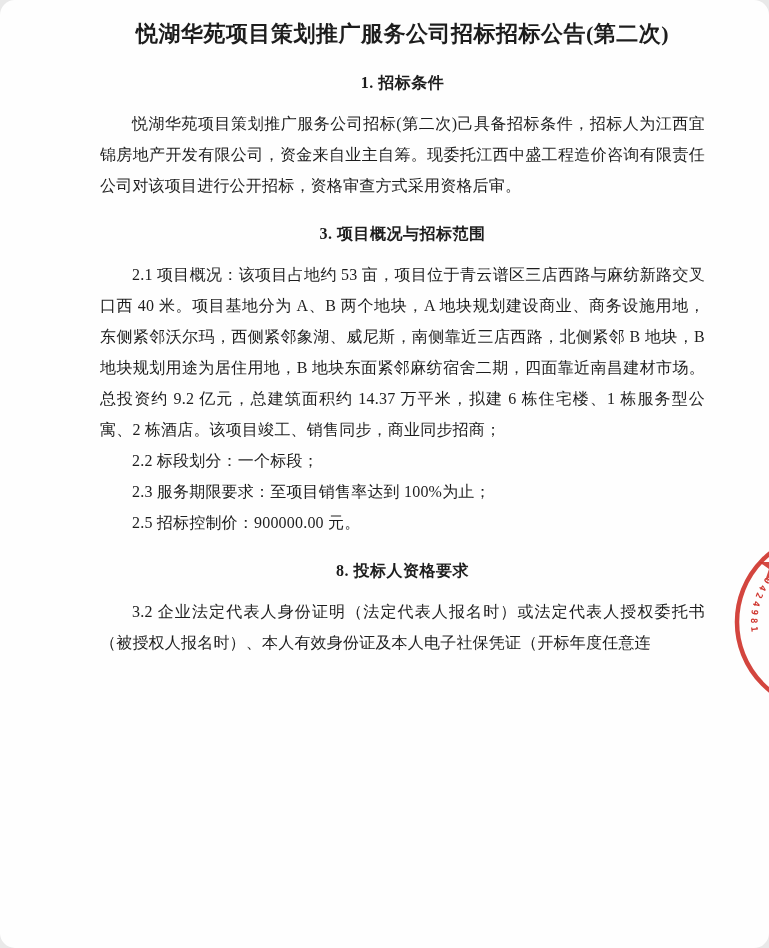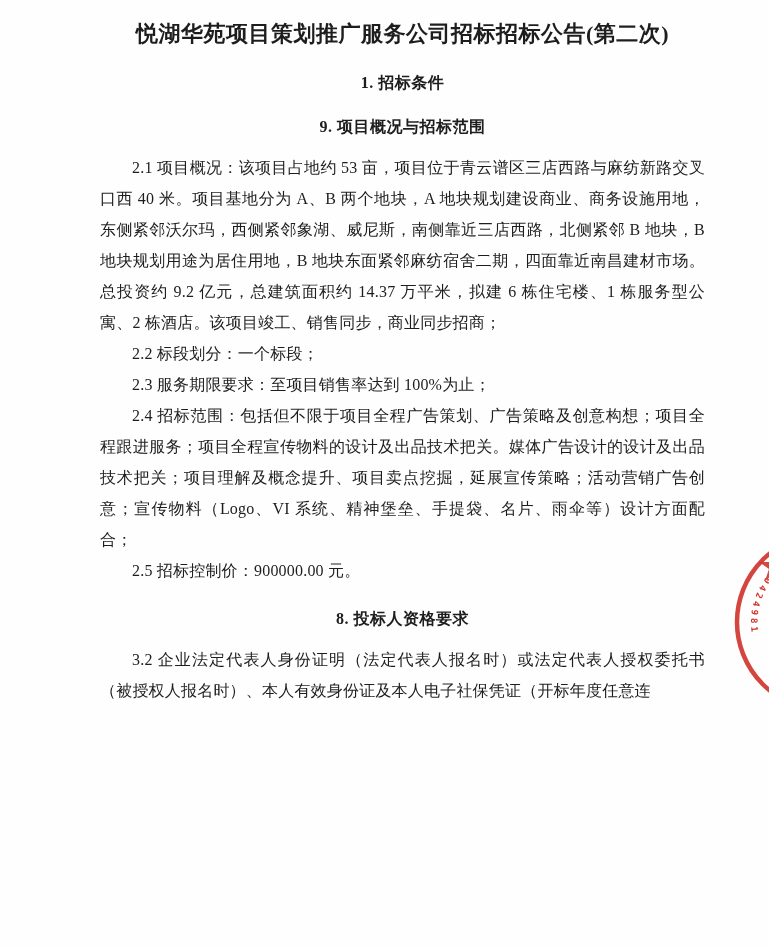--- a/index.html
+++ b/index.html
@@ -6,20 +6,21 @@
   .page {
     position:relative;
     width:769px; height:948px;
     margin:0 auto;
     background:#fefefe;
     color:#1d1d1d;
     font-family:"Liberation Serif","DejaVu Serif",serif;
     overflow:hidden;
     box-sizing:border-box;
     padding:18px 64px 0 100px;
+    border-radius:15px;
   }
   .doc-title {
     margin:0;
     font-size:22px;
     font-weight:700;
     text-align:center;
     letter-spacing:0.5px;
     line-height:32px;
     white-space:nowrap;
   }
@@ -58,28 +59,28 @@
 </head>
 <body>
 
 <div class="page">
 
   <h1 class="doc-title">悦湖华苑项目策划推广服务公司招标招标公告(第二次)</h1>
 
 
   <section>
     <h2 class="section-heading">1. 招标条件</h2>
+    <p class="para">悦湖华苑项目策划推广服务公司招标(第二次)己具备招标条件，招标人为江西宜锦房地产开发有限公司，资金来自业主自筹。现委托江西中盛工程造价咨询有限责任公司对该项目进行公开招标，资格审查方式采用资格后审。</p>
   </section>
 
   <section>
-    <h2 class="section-heading">9. 项目概况与招标范围</h2>
+    <h2 class="section-heading">3. 项目概况与招标范围</h2>
     <p class="para">2.1 项目概况：该项目占地约 53 亩，项目位于青云谱区三店西路与麻纺新路交叉口西 40 米。项目基地分为 A、B 两个地块，A 地块规划建设商业、商务设施用地，东侧紧邻沃尔玛，西侧紧邻象湖、威尼斯，南侧靠近三店西路，北侧紧邻 B 地块，B 地块规划用途为居住用地，B 地块东面紧邻麻纺宿舍二期，四面靠近南昌建材市场。总投资约 9.2 亿元，总建筑面积约 14.37 万平米，拟建 6 栋住宅楼、1 栋服务型公寓、2 栋酒店。该项目竣工、销售同步，商业同步招商；</p>
     <p class="para">2.2 标段划分：一个标段；</p>
     <p class="para">2.3 服务期限要求：至项目销售率达到 100%为止；</p>
-    <p class="para">2.4 招标范围：包括但不限于项目全程广告策划、广告策略及创意构想；项目全程跟进服务；项目全程宣传物料的设计及出品技术把关。媒体广告设计的设计及出品技术把关；项目理解及概念提升、项目卖点挖掘，延展宣传策略；活动营销广告创意；宣传物料（Logo、VI 系统、精神堡垒、手提袋、名片、雨伞等）设计方面配合；</p>
     <p class="para">2.5 招标控制价：900000.00 元。</p>
   </section>
 
   <section>
     <h2 class="section-heading">8. 投标人资格要求</h2>
     <p class="para">3.2 企业法定代表人身份证明（法定代表人报名时）或法定代表人授权委托书（被授权人报名时）、本人有效身份证及本人电子社保凭证（开标年度任意连</p>
   </section>
 
   <svg class="seal" viewBox="0 0 42 180" xmlns="http://www.w3.org/2000/svg" aria-hidden="true">
 

